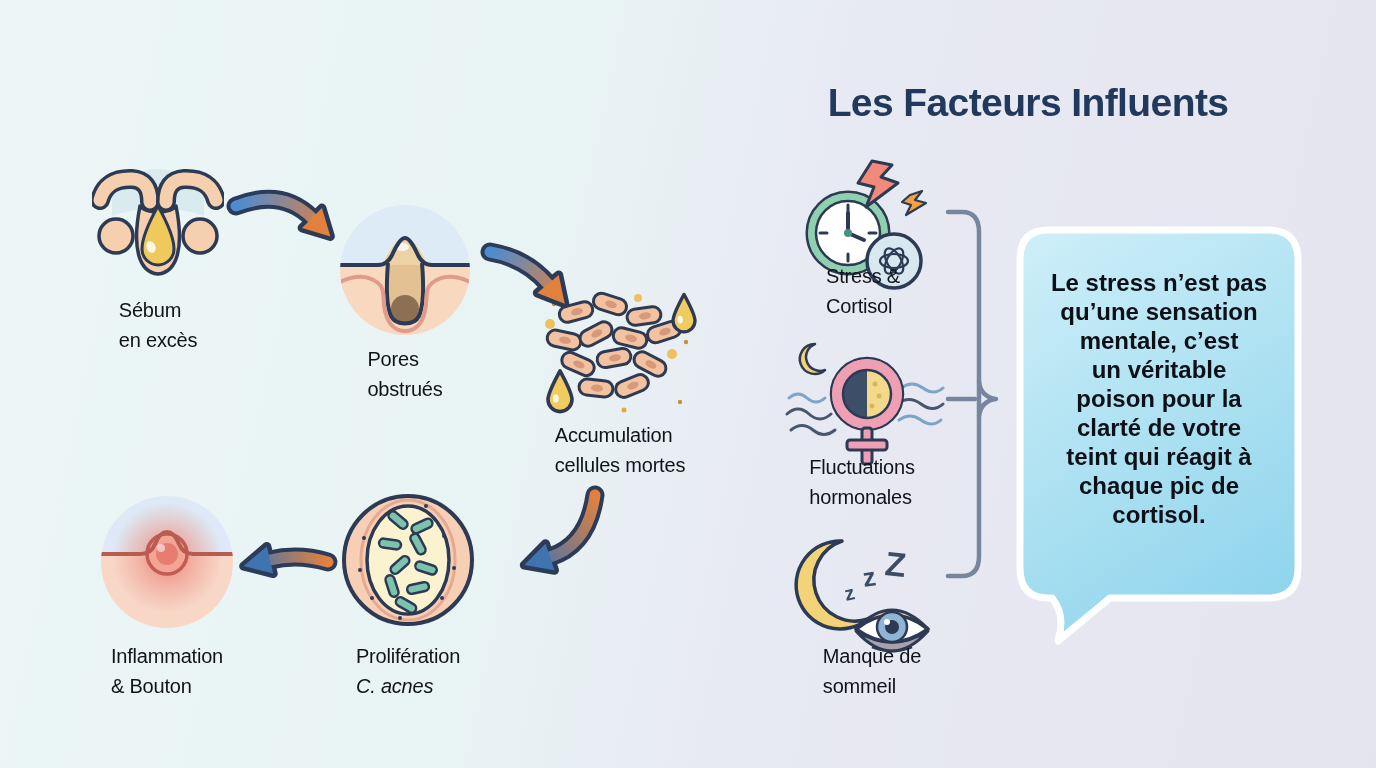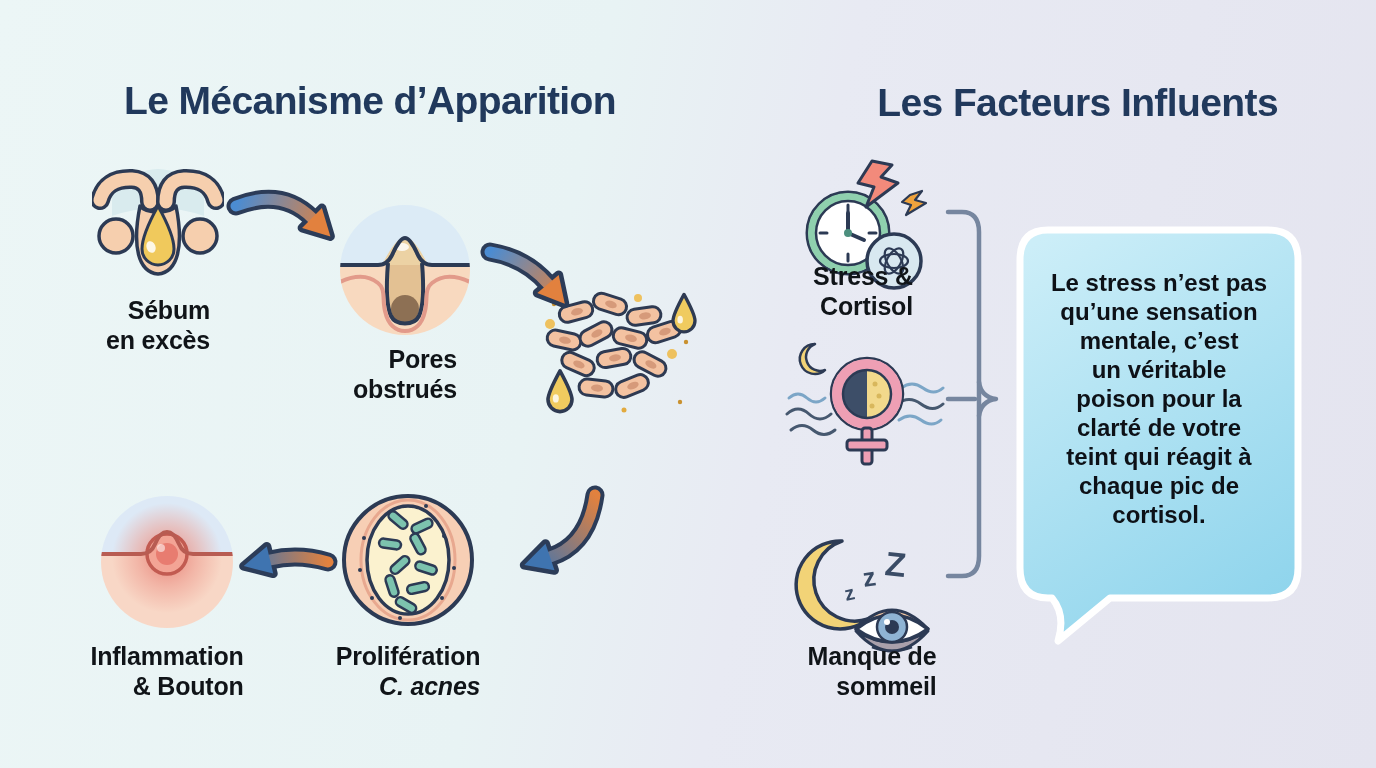--- a/index.html
+++ b/index.html
@@ -7,41 +7,40 @@
     position:relative;width:1376px;height:768px;overflow:hidden;
     background:linear-gradient(102deg,#ecf6f6 0%,#e8f3f4 40%,#e8eaf3 56%,#e4e4ef 100%);
     font-family:"Liberation Sans",sans-serif;
   }
   .title{
     position:absolute;text-align:center;
     font-weight:800;font-size:39px;line-height:46px;letter-spacing:-0.6px;
     color:#21395c;
   }
   #title-left{left:70px;top:78px;width:600px;}
-  #title-right{left:778px;top:80px;width:500px;text-align:right;}
+  #title-right{left:778px;top:80px;width:500px;}
   .step-label{
-    position:absolute;transform:translateX(-50%);text-align:right;
-    font-weight:700;font-size:25px;line-height:30px;letter-spacing:-0.2px;
+    position:absolute;transform:translateX(-50%);text-align:left;
+    font-weight:400;font-size:20px;line-height:30px;letter-spacing:-0.2px;
     color:#101418;white-space:pre-line;
   }
   .italic{font-style:italic;}
   .icon-svg{position:absolute;}
   #overlay{position:absolute;left:0;top:0;pointer-events:none;}
   .bubble-text{
     position:absolute;left:1026px;top:268px;width:266px;text-align:center;
     font-weight:700;font-size:24px;line-height:29px;color:#0d1117;white-space:pre-line;
   }
   .zzz{font-weight:700;fill:#3a4c66;font-family:"Liberation Sans",sans-serif;}
 </style>
 </head>
 <body>
 
 <div id="canvas">
 
-  <div class="title" id="title-left">Le Mécanisme d’Apparition</div>
   <div class="title" id="title-right">Les Facteurs Influents</div>
 
   <svg class="icon-svg" style="left:92px;top:150px;" width="132" height="138" viewBox="0 0 132 138">
     <path d="M20,44 Q66,-6 112,44 L112,66 Q66,50 20,66 Z" fill="#d9ebee"></path>
     <rect x="54" y="40" width="24" height="45" fill="#d9ebee"></rect>
     <path d="M8,50 Q14,28 40,29 Q58,30 58,52" fill="none" stroke="#2c3a54" stroke-width="20" stroke-linecap="round"></path>
     <path d="M8,50 Q14,28 40,29 Q58,30 58,52" fill="none" stroke="#f6cfae" stroke-width="13" stroke-linecap="round"></path>
     <path d="M124,50 Q118,28 92,29 Q74,30 74,52" fill="none" stroke="#2c3a54" stroke-width="20" stroke-linecap="round"></path>
     <path d="M124,50 Q118,28 92,29 Q74,30 74,52" fill="none" stroke="#f6cfae" stroke-width="13" stroke-linecap="round"></path>
     <circle cx="24" cy="86" r="17" fill="#f6cfae" stroke="#2c3a54" stroke-width="3.5"></circle>
@@ -273,26 +272,30 @@
       <polygon points="266.8,546.4 273.2,573.6 243.7,566.1" fill="#2c3c58" stroke="#2c3c58" stroke-width="9" stroke-linejoin="round"></polygon>
       <path d="M328,562 Q298,553 270,560" fill="none" stroke="url(#g4)" stroke-width="11" stroke-linecap="round"></path>
       <polygon points="266.8,546.4 273.2,573.6 243.7,566.1" fill="#3f74b0"></polygon>
     </g>
   </svg>
 
   <div class="step-label" style="left:405px;top:344px;">Pores
 obstrués</div>
   <div class="step-label" style="left:158px;top:295px;">Sébum
 en excès</div>
+  <div class="step-label" style="left:620px;top:420px;">Accumulation
+cellules mortes</div>
   <div class="step-label" style="left:167px;top:641px;">Inflammation
 &amp; Bouton</div>
   <div class="step-label" style="left:408px;top:641px;"><span>Prolifération</span><br><span class="italic">C. acnes</span></div>
 
   <div class="step-label" style="left:863px;top:261px;">Stress &amp;
 Cortisol</div>
+  <div class="step-label" style="left:862px;top:452px;">Fluctuations
+hormonales</div>
   <div class="step-label" style="left:862px;top:641px;margin-left:10px;">Manque de
 sommeil</div>
 
   <div class="bubble-text">Le stress n’est pas
 qu’une sensation
 mentale, c’est
 un véritable
 poison pour la
 clarté de votre
 teint qui réagit à

